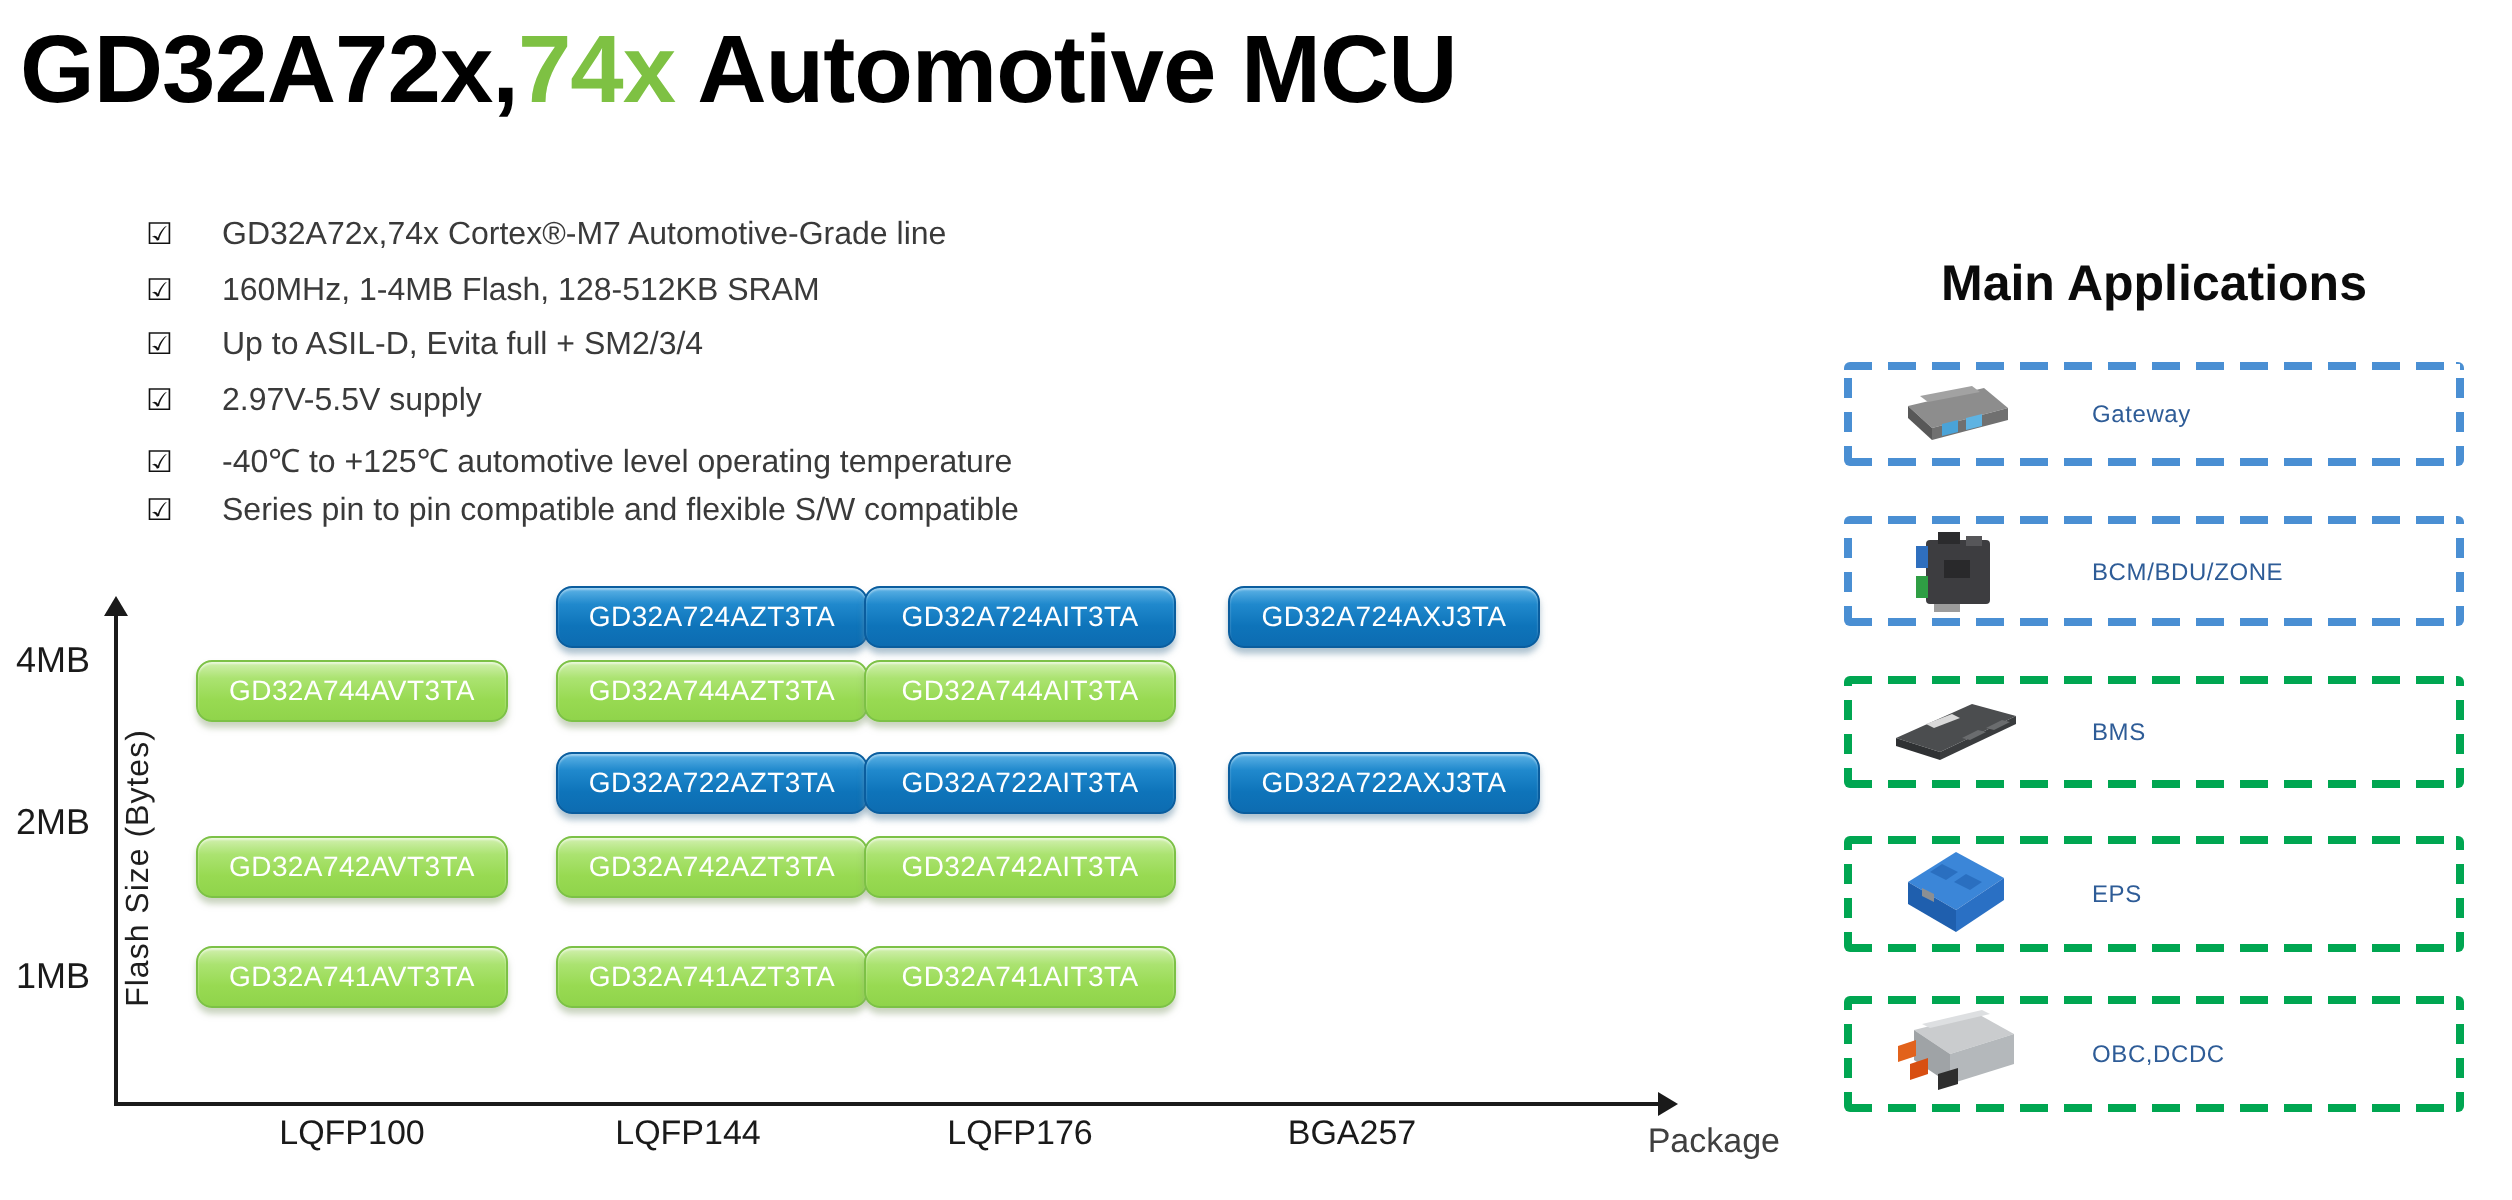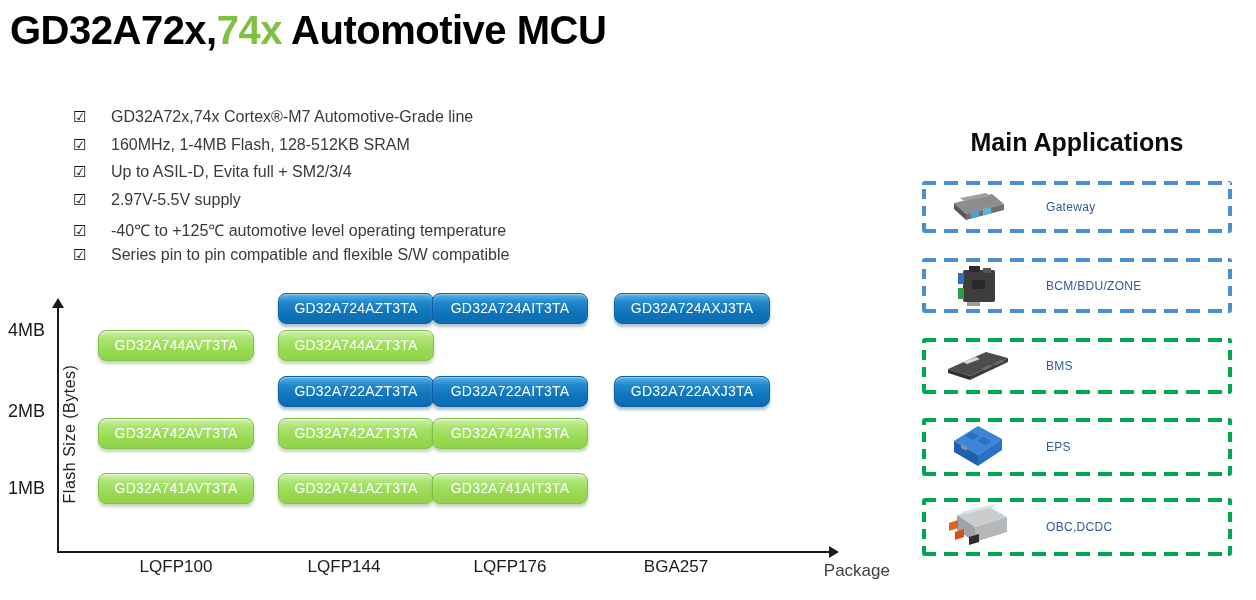--- a/index.html
+++ b/index.html
@@ -1,21 +1,21 @@
 <!DOCTYPE html>
 <html><head>
 <meta charset="utf-8">
 <style>
   * { box-sizing: border-box; }
   html,body { margin:0; padding:0; background:#fff; }
   body { font-family:"Liberation Sans", sans-serif; }
   .page { position:relative; width:1256px; height:600px; background:#ffffff; overflow:hidden; }
 
   
-  .title { position:absolute; left:10px; top:8px; margin:0; font-size:40px; font-weight:700;
+  .title { position:absolute; left:10px; top:8px; margin:0; font-size:48px; font-weight:700;
            color:#000; letter-spacing:-0.5px; white-space:pre; }
   .title .hl { color:#7EC143; }
 
   
   .features { position:absolute; left:73px; top:108px; margin:0; padding:0; list-style:none; }
   .features li { display:flex; align-items:baseline; height:27.7px; font-size:16px; color:#3a3a3a; white-space:pre; }
   .features .cb { width:38px; flex:0 0 38px; font-size:15px; color:#111; }
 
   
   .y-axis  { position:absolute; left:57px; top:306px; width:2px; height:247px; background:#1a1a1a; }
@@ -99,20 +99,21 @@
   <span class="xtick xt1">LQFP100</span>
   <span class="xtick xt2">LQFP144</span>
   <span class="xtick xt3">LQFP176</span>
   <span class="xtick xt4">BGA257</span>
 
   <div class="chip blue  rr1 cc2">GD32A724AZT3TA</div>
   <div class="chip blue  rr1 cc3">GD32A724AIT3TA</div>
   <div class="chip blue  rr1 cc4">GD32A724AXJ3TA</div>
   <div class="chip green rr2 cc1">GD32A744AVT3TA</div>
   <div class="chip green rr2 cc2">GD32A744AZT3TA</div>
+  <div class="chip green rr2 cc3">GD32A744AIT3TA</div>
   <div class="chip blue  rr3 cc2">GD32A722AZT3TA</div>
   <div class="chip blue  rr3 cc3">GD32A722AIT3TA</div>
   <div class="chip blue  rr3 cc4">GD32A722AXJ3TA</div>
   <div class="chip green rr4 cc1">GD32A742AVT3TA</div>
   <div class="chip green rr4 cc2">GD32A742AZT3TA</div>
   <div class="chip green rr4 cc3">GD32A742AIT3TA</div>
   <div class="chip green rr5 cc1">GD32A741AVT3TA</div>
   <div class="chip green rr5 cc2">GD32A741AZT3TA</div>
   <div class="chip green rr5 cc3">GD32A741AIT3TA</div>
 

